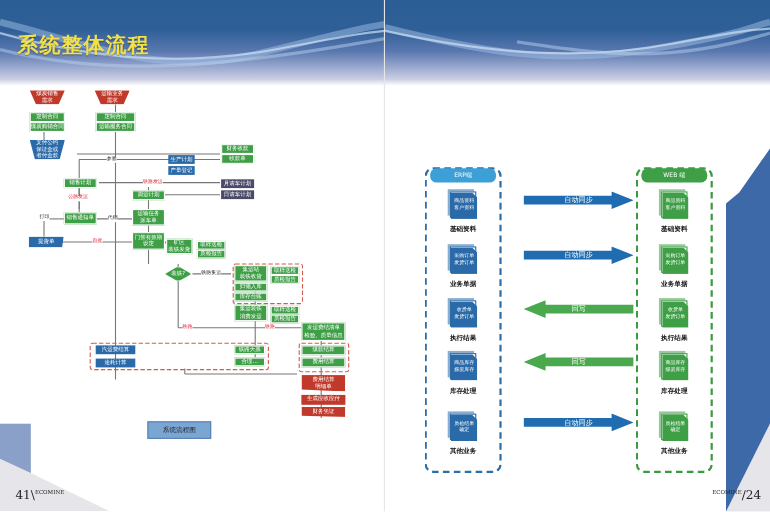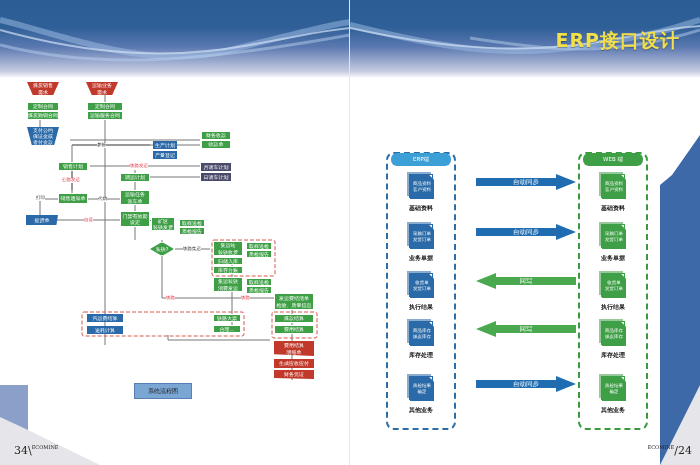--- a/index.html
+++ b/index.html
@@ -48,20 +48,21 @@
 <div class="spread">
 
 <div class="page left">
   <div class="banner">
     <svg width="350" height="78">
       <path d="M0 20 C80 40 150 70 230 50 S330 25 350 22" stroke="#9fc0e6" stroke-width="6" fill="none" opacity=".5"></path>
       <path d="M0 30 C90 55 170 60 250 45 S330 30 350 28" stroke="#cfe0f5" stroke-width="2" fill="none" opacity=".7"></path>
       <path d="M0 45 C100 70 200 62 350 35" stroke="#b8cfee" stroke-width="3" fill="none" opacity=".5"></path>
     </svg>
   </div>
+  <div class="title">系统整体流程</div>
 
   <svg class="fc" style="left:0;top:0" width="350" height="465">
     <g stroke="#777" stroke-width="1" fill="none">
       <line x1="105" y1="95" x2="105" y2="345"></line>
       <line x1="40" y1="112" x2="40" y2="140"></line>
       <line x1="70" y1="140" x2="200" y2="140"></line>
       <line x1="72" y1="145" x2="200" y2="145"></line>
       <line x1="72" y1="145" x2="72" y2="200"></line>
       <line x1="72" y1="166" x2="72" y2="190"></line>
       <line x1="72" y1="145" x2="150" y2="145"></line>
@@ -139,34 +140,33 @@
   <div class="lbl dk" style="left:183px;top:247px">铁路集运</div>
   <div class="lbl red" style="left:166px;top:296px">铁路</div>
   <div class="lbl red" style="left:241px;top:296px">铁路</div>
 
   <div class="legend-btn">系统流程图</div>
 
   <svg class="deco" style="left:0;right:auto" width="100" height="80">
     <polygon points="0,0 28,0 28,45 100,80 0,80" fill="#e6e6ea"></polygon>
     <polygon points="0,0 28,0 28,45 0,32" fill="#8ba0c8"></polygon>
   </svg>
-  <div class="footer-l"><span>34</span>\<sup>ECOMINE</sup></div>
+  <div class="footer-l"><span>41</span>\<sup>ECOMINE</sup></div>
 </div>
 
 <div class="gutter"></div>
 
 <div class="page right">
   <div class="banner">
     <svg width="350" height="78">
       <path d="M0 25 C80 45 150 60 240 45 S330 25 350 20" stroke="#9fc0e6" stroke-width="6" fill="none" opacity=".5"></path>
       <path d="M0 28 C100 50 180 55 260 40 S330 28 350 26" stroke="#cfe0f5" stroke-width="2" fill="none" opacity=".7"></path>
       <path d="M120 38 C200 50 260 58 350 30" stroke="#b8cfee" stroke-width="3" fill="none" opacity=".5"></path>
     </svg>
   </div>
-  <div class="title">ERP接口设计</div>
 
   <div class="panel erp">
     <div class="ph">ERP端</div>
   </div>
   <div class="panel web">
     <div class="ph">WEB 端</div>
   </div>
 
   <div id="rows">
         <div class="doc" style="left: 57px; top: 172px;">

